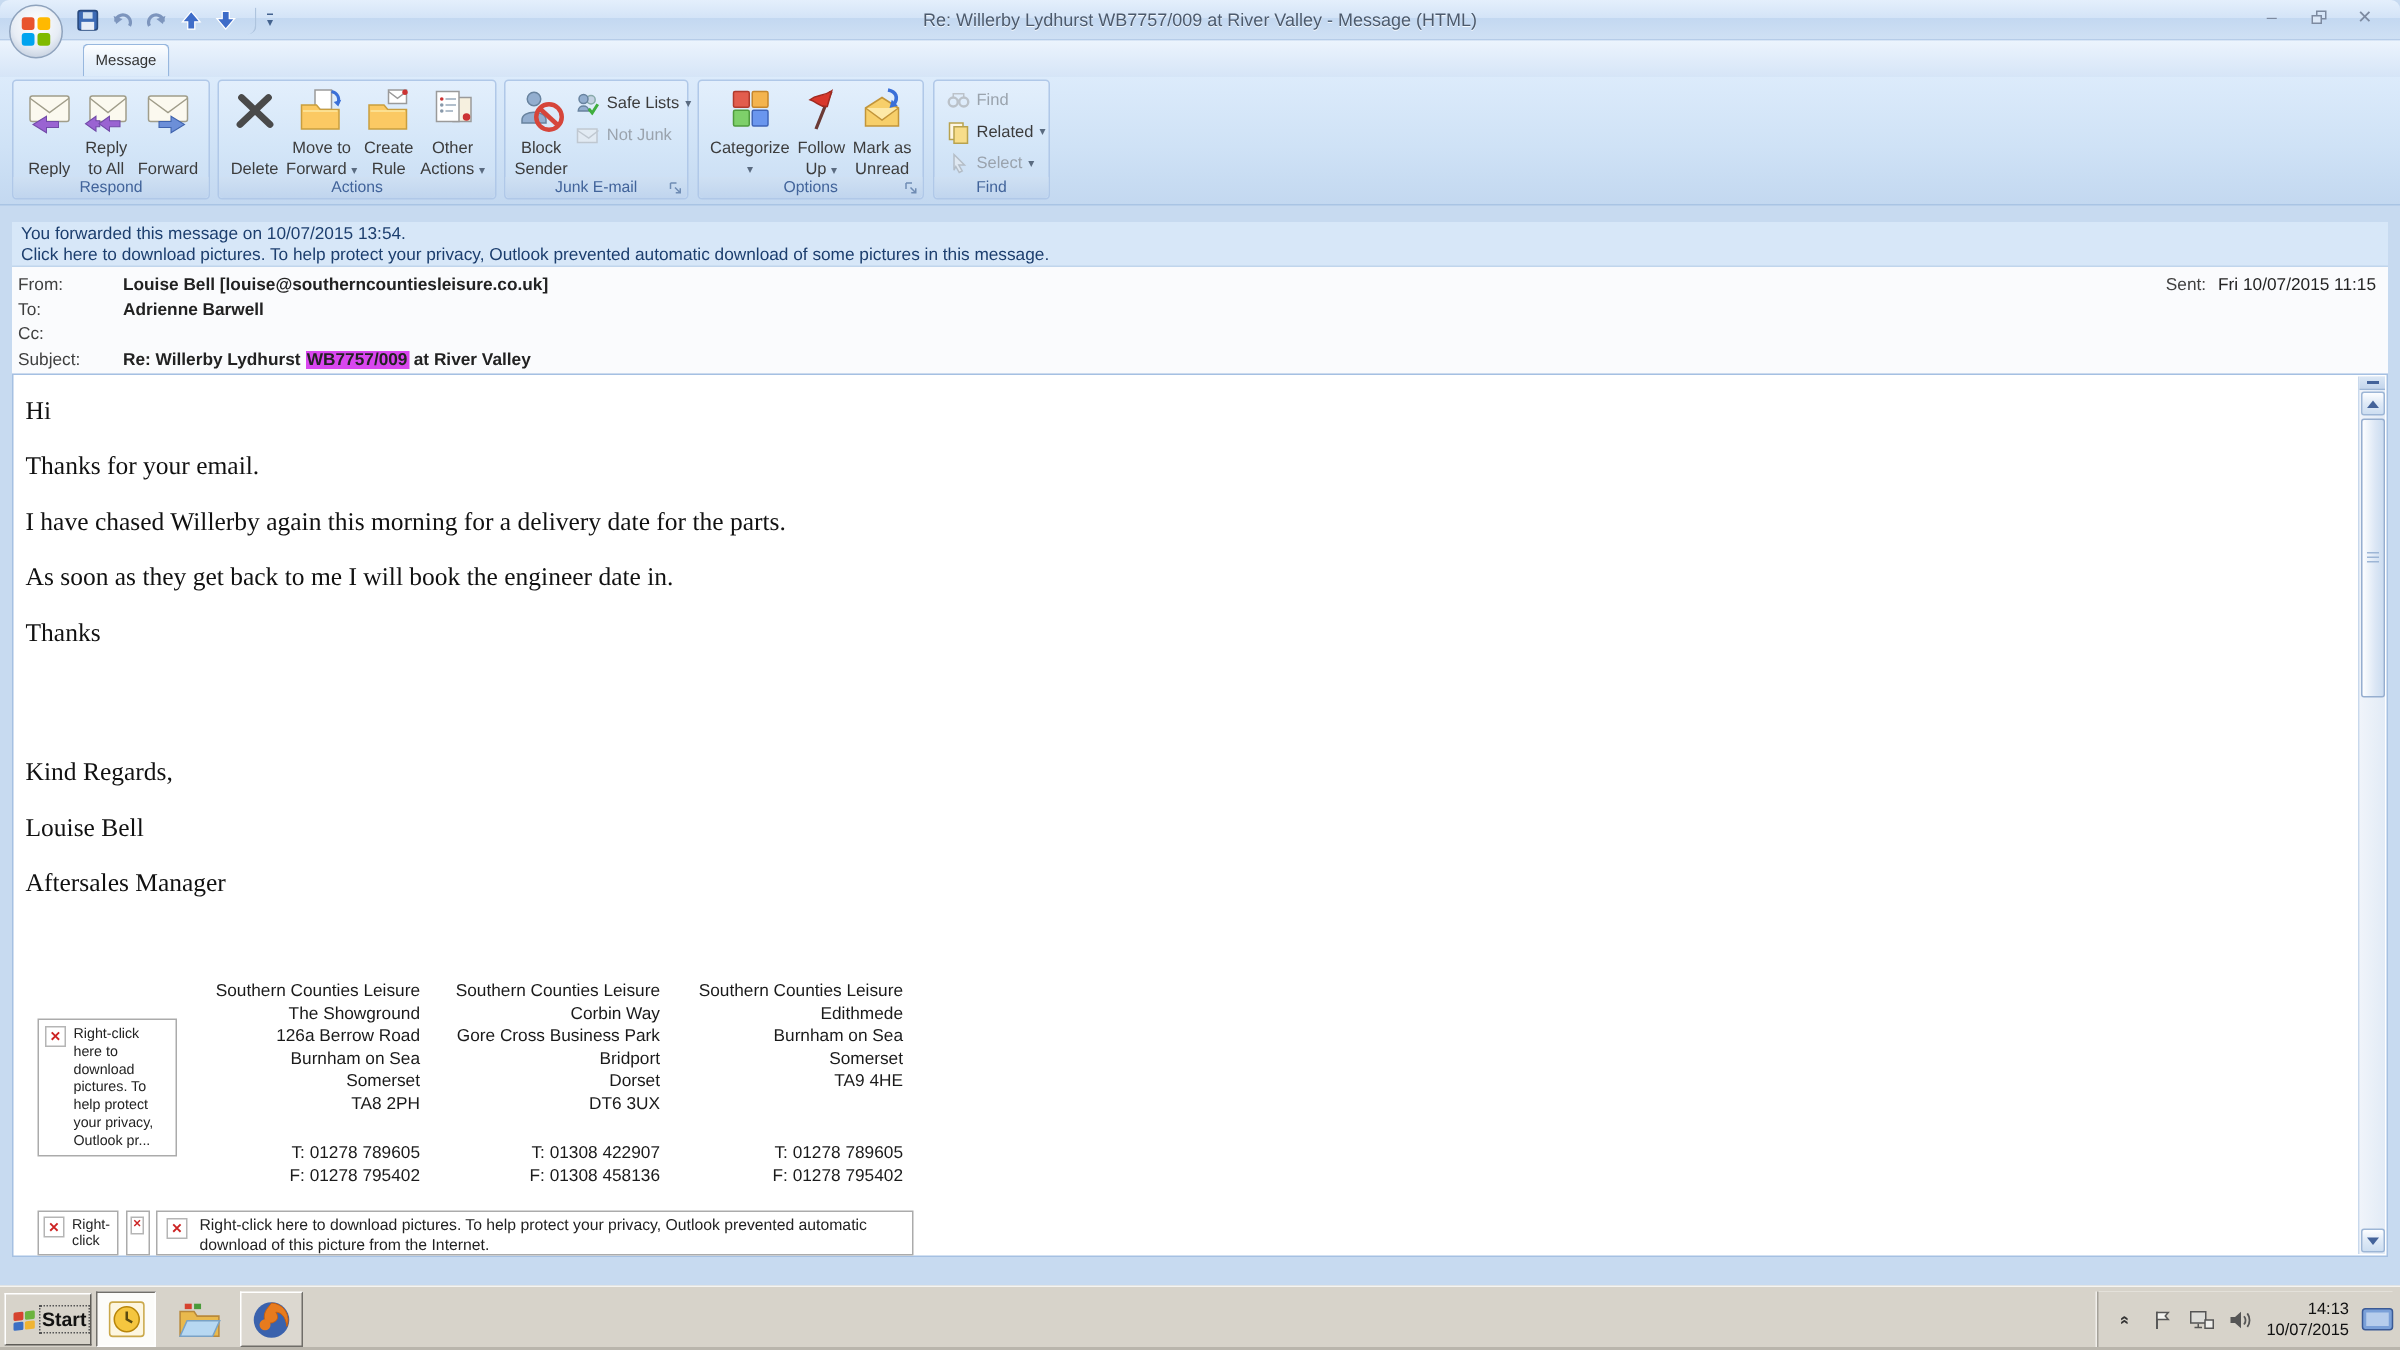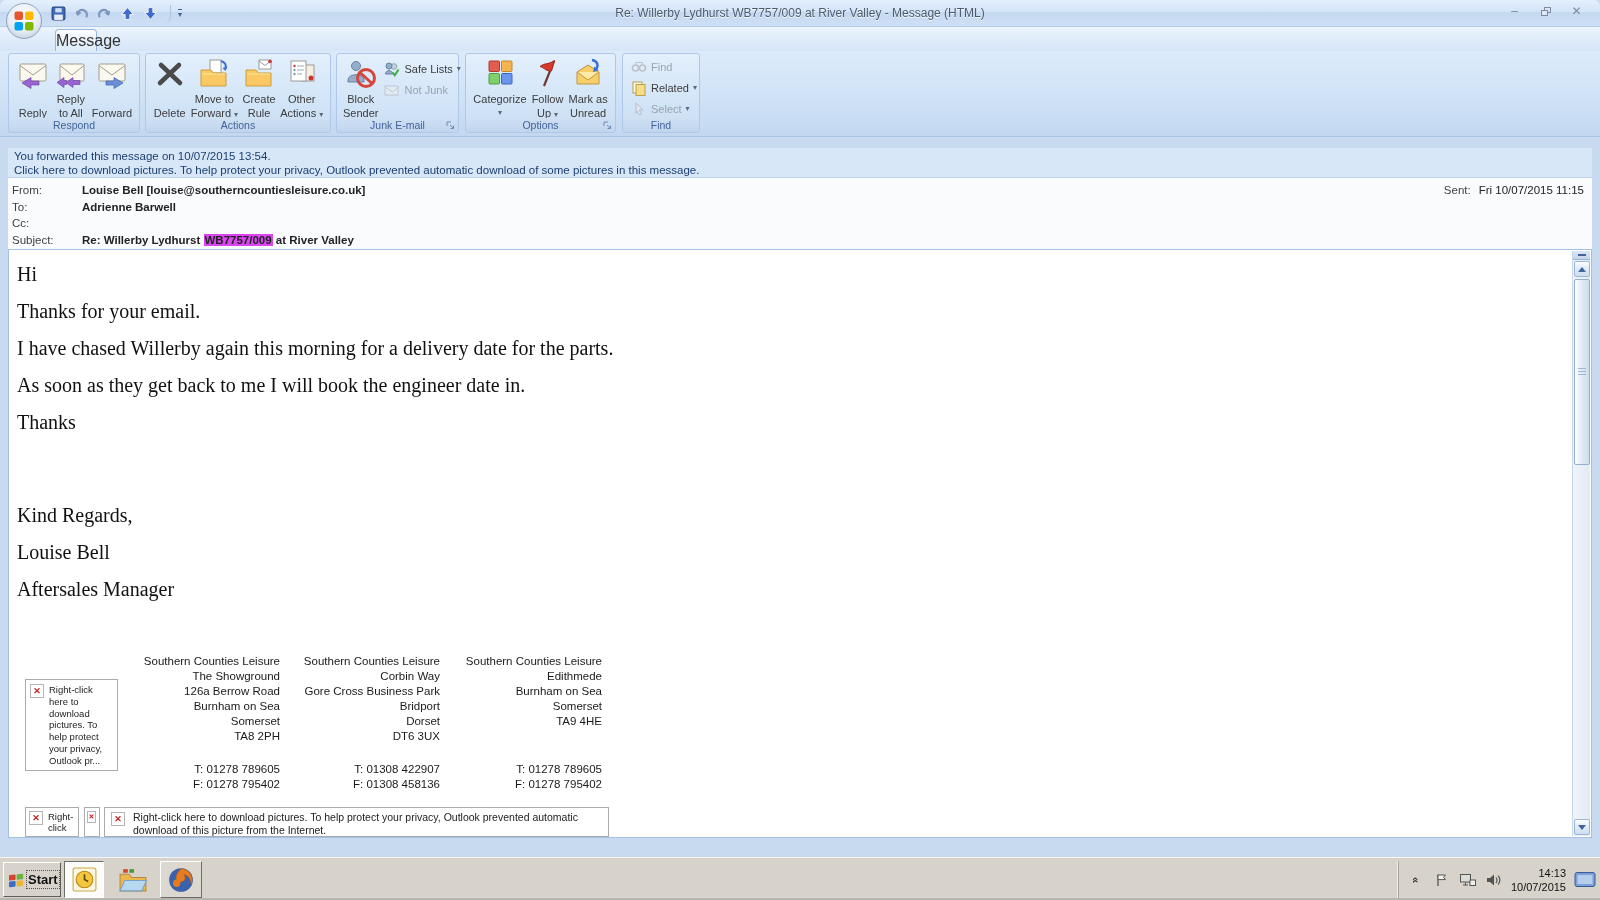--- a/index.html
+++ b/index.html
@@ -22,24 +22,24 @@
   #wincontrols .wbtn { width:27px; height:16px; display:flex; align-items:center; justify-content:center;
     color:#7d8aa0; font-size:12px; line-height:14px; cursor:pointer; }
   .restore-glyph { position:relative; width:10px; height:9px; }
   .restore-glyph i { position:absolute; border:1px solid #7d8aa0; background:transparent; }
   .restore-glyph i:first-child { left:3px; top:0; width:7px; height:6px; }
   .restore-glyph i:last-child { left:0; top:3px; width:7px; height:6px; background:#dce8f7; }
 
   
   #tabstrip { position:absolute; left:0; top:27px; width:1600px; height:24px;
     background:linear-gradient(180deg,#ecf4fd,#d6e5f7); }
-  #tab-message { position:absolute; left:55px; top:2px; width:42px; height:22px;
+  #tab-message { position:absolute; left:55px; top:2px; width:58px; height:22px;
     background:linear-gradient(180deg,#fdfeff,#e8f1fb 50%,#dcebfa);
     border:1px solid #97b7de; border-bottom:none; border-radius:4px 4px 0 0;
-    font-size:16px; color:#333; text-align:center; line-height:21px; cursor:pointer; }
+    font-size:10px; color:#333; text-align:center; line-height:21px; cursor:pointer; }
 
   
   #ribbon { position:absolute; left:0; top:51px; width:1600px; height:86px;
     background:linear-gradient(180deg,#dcebfb 0%,#cfe2f6 55%,#c3d8f0 100%);
     border-bottom:1px solid #a9c4e4; }
   .group { position:absolute; top:2px; height:80px; border:1px solid #b0c8e8; border-radius:3px;
     background:linear-gradient(180deg,#e3effc,#d4e6f8 55%,#c9ddf3); }
   .gbody { height:65px; display:flex; justify-content:center; align-items:flex-start; padding-top:2px; }
   .glabel { position:absolute; left:0; right:0; bottom:0; height:14px; font-size:10.5px; color:#41639a;
     text-align:center; line-height:14px; background:linear-gradient(180deg,#cfe0f3,#c0d5ee);
@@ -67,21 +67,21 @@
   .hlabel { position:absolute; left:4px; width:70px; color:#3f3f3f; }
   .hvalue { position:absolute; left:74px;font-weight:bold; }
   #sentbox { position:absolute; right:8px; top:5px; height:15px; line-height:15px; font-size:11.5px; white-space:nowrap; }
   #sentbox .slabel { color:#3f3f3f; margin-right:8px; }
   .subj-hl { background:#d946ef; padding:0 1px; }
 
   
   #bodyarea { position:absolute; left:8px; top:249px; width:1584px; height:589px; background:#fff;
     border:1px solid #a5c0e2; }
   #mailtext { position:absolute; left:0; top:0; right:24px; padding:16px 0 0 8px;
-    font-family:"Liberation Serif", serif; font-size:20px; color:#111; }
+    font-family:"Liberation Serif", serif; font-size:17px; color:#111; }
   #mailtext p { margin:0 0 21px 0; line-height:16px; }
   #closing-spacer { height:56px; }
 
   .sigcol { position:absolute; top:404px; width:160px; font-size:11.5px; color:#1a1a1a; text-align:right; }
   .sigcol .sline { height:15px; line-height:15px; white-space:nowrap; }
   .sigcol .sgap { height:18px; }
 
   .imgph { position:absolute; border:1px solid #ababab; background:#fff; font-size:9.5px; color:#222; }
   .redx { position:absolute; left:4px; top:4px; width:14px; height:14px; border:1px solid #b5b5b5;
     background:#fff; color:#cc2222; font-size:9px; line-height:12px; text-align:center; font-weight:bold; }

